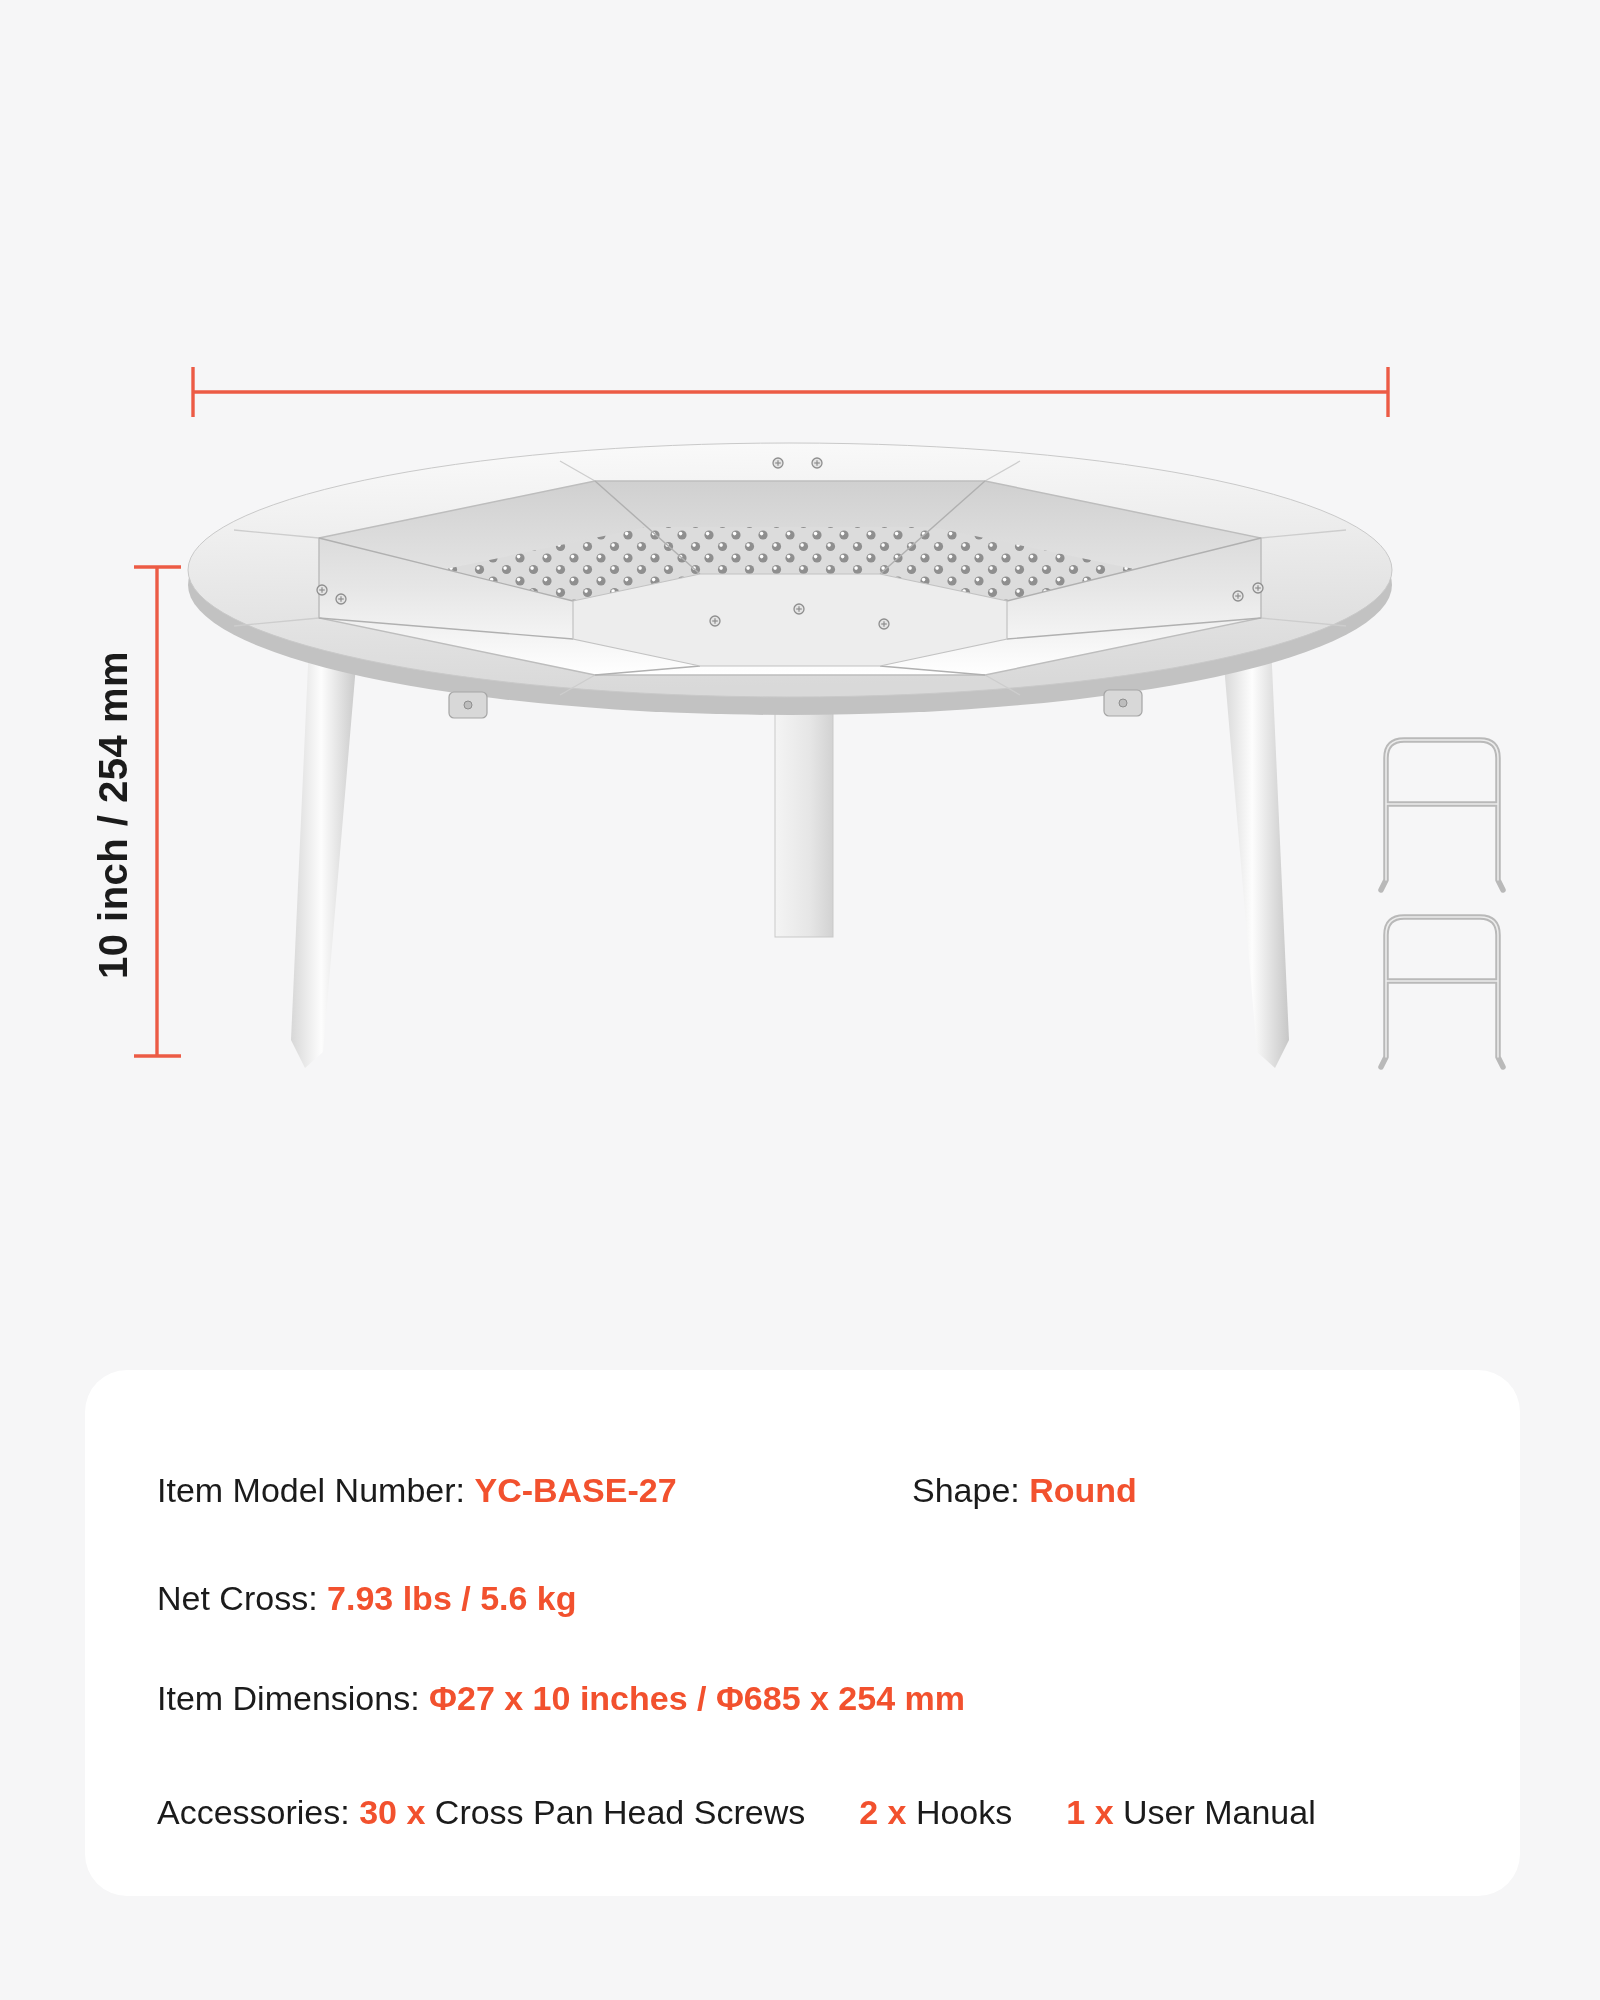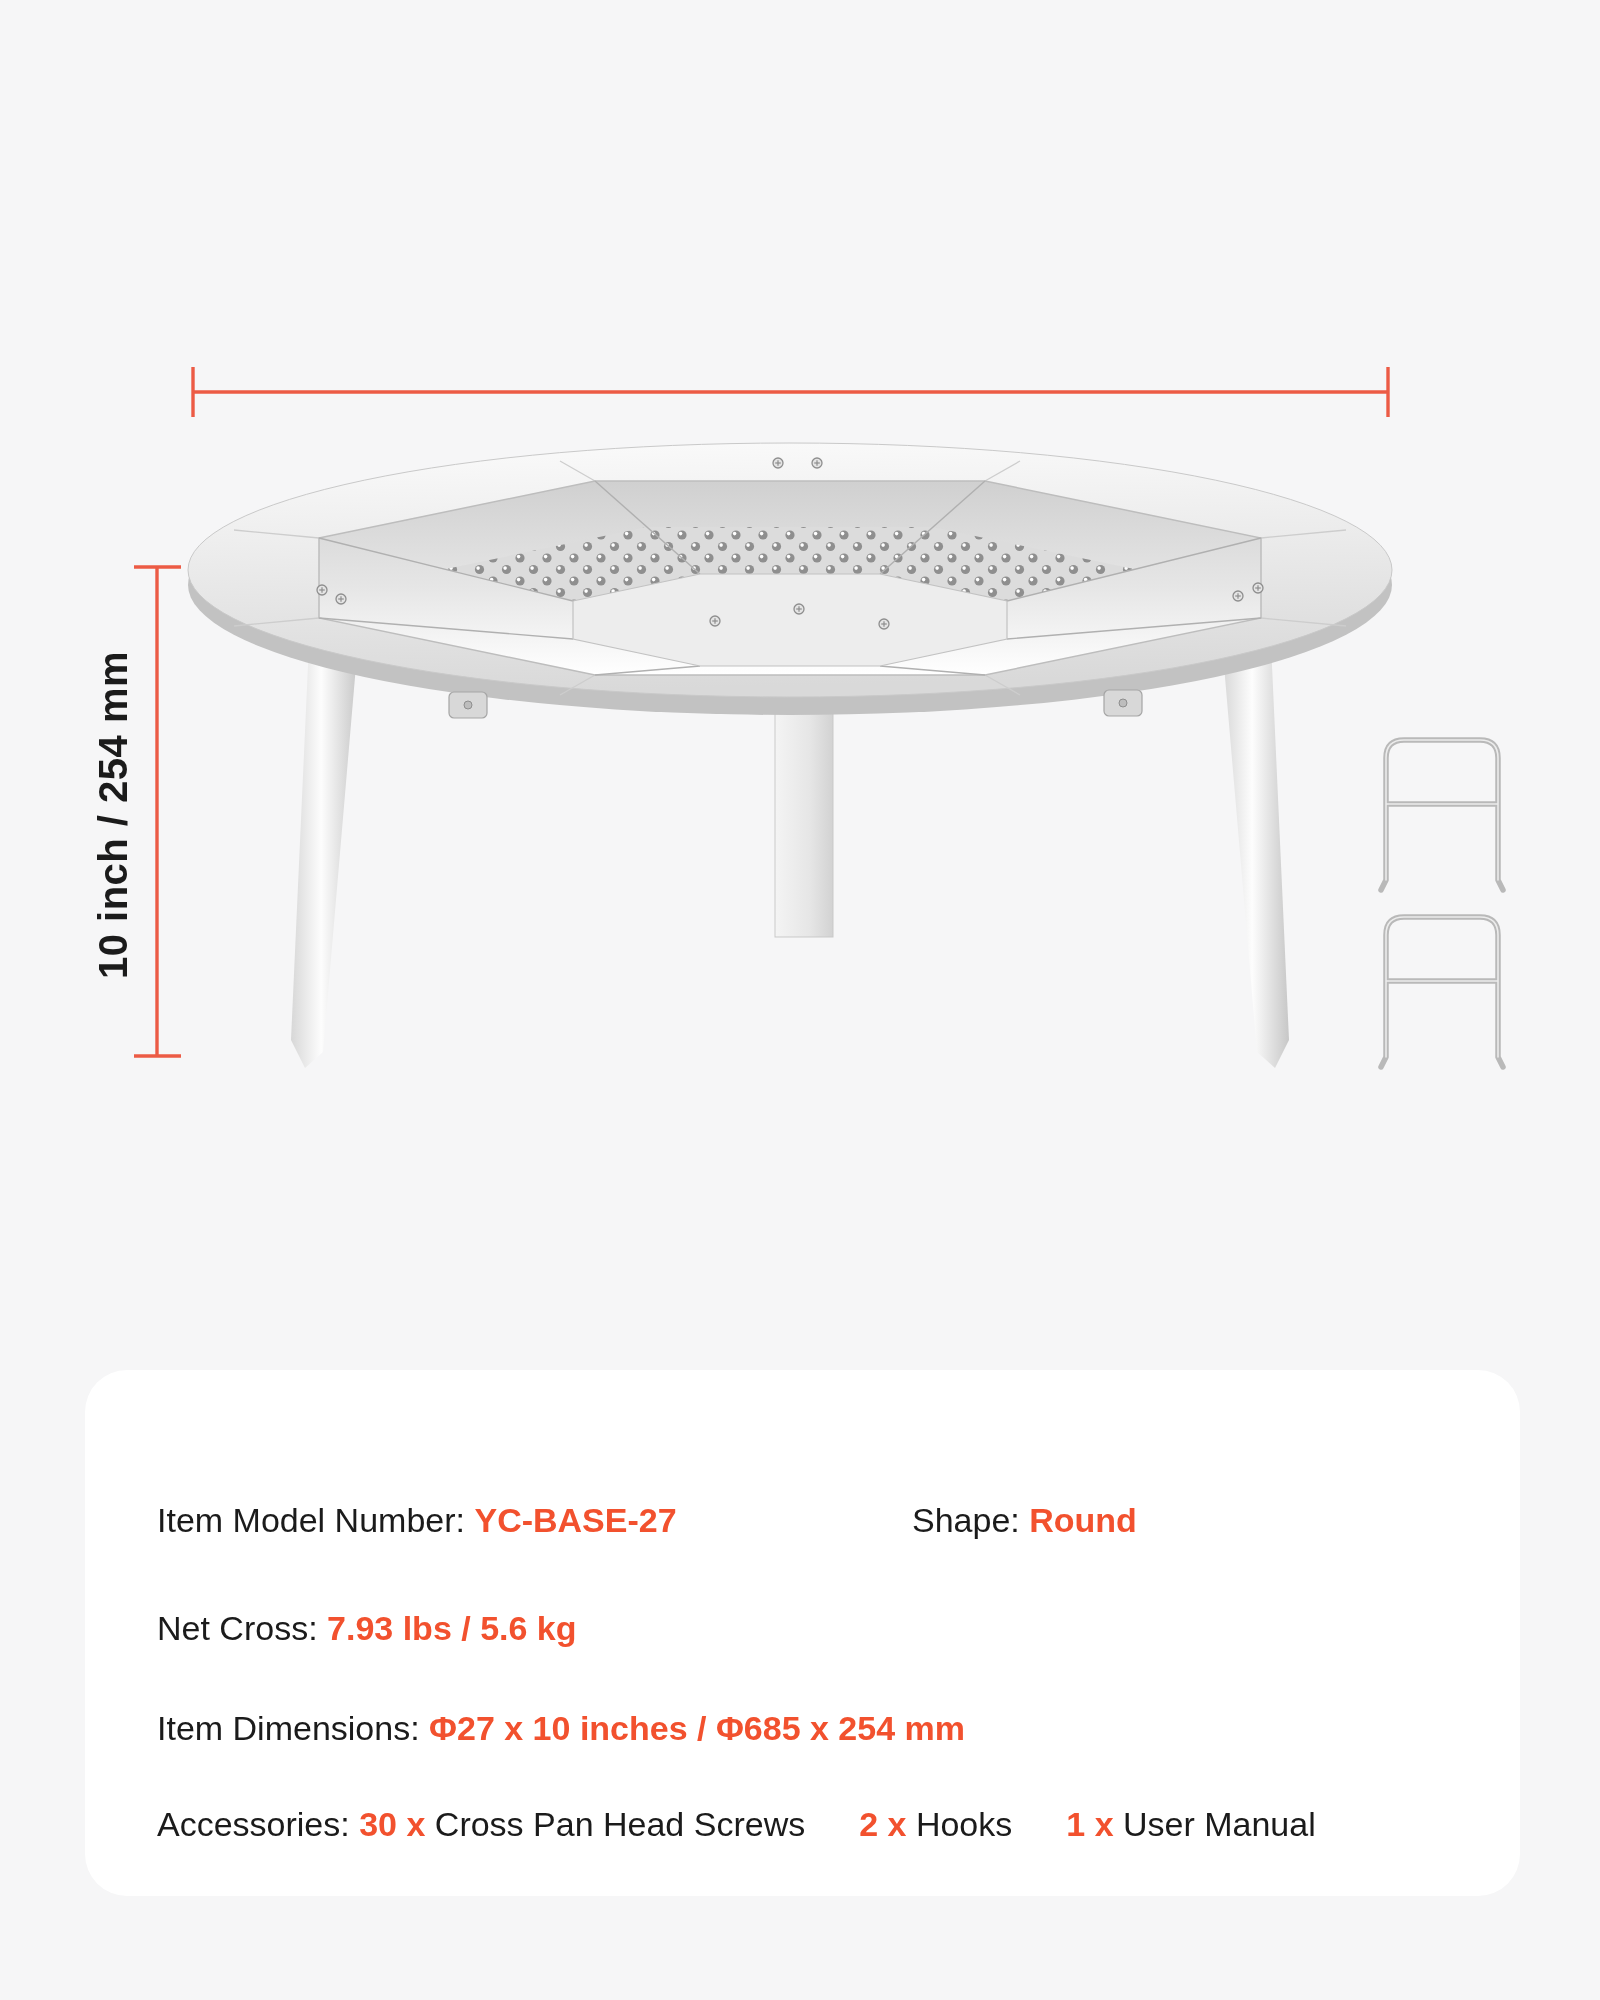--- a/index.html
+++ b/index.html
@@ -17,27 +17,27 @@
   .diagram{position:absolute;left:0;top:0;width:1600px;height:1300px;}
   .diagram svg{position:absolute;left:0;top:0;}
 
   .dim-label{position:absolute;color:var(--text-dark);font-size:40px;font-weight:700;letter-spacing:0.5px;white-space:nowrap;}
   .dim-label.horiz{left:445px;top:322px;width:700px;height:48px;line-height:48px;text-align:center;}
   .dim-label.vert{left:-62px;top:791px;width:350px;height:48px;line-height:48px;text-align:center;
                   transform:rotate(-90deg);}
 
   .spec-card{position:absolute;left:85px;top:1370px;width:1435px;height:526px;
              background:var(--card-bg);border-radius:42px;}
-  .cell{position:absolute;font-size:34px;line-height:48px;color:var(--text-dark);white-space:nowrap;margin-top:30px;}
+  .cell{position:absolute;font-size:34px;line-height:48px;color:var(--text-dark);white-space:nowrap;}
   .cell .lbl{font-weight:400;color:var(--text-dark);}
   .cell .val{font-weight:700;color:var(--accent-text);}
   .cell .qty{font-weight:700;color:var(--accent-text);}
   .cell .itm{font-weight:400;color:var(--text-dark);}
   .cell .seg{margin-left:54px;}
-  .r1{top:96px;}  .r2{top:204px;} .r3{top:304px;} .r4{top:400px;}
+  .r1{top:96px;}  .r2{top:204px;} .r3{top:304px;} .r4{top:418px;}
   .c1{left:72px;} .c2{left:827px;}
 </style>
 </head>
 <body>
 
 <div class="page">
 
   <div class="diagram">
     <svg width="1600" height="1300" viewBox="0 0 1600 1300">
       <defs>

